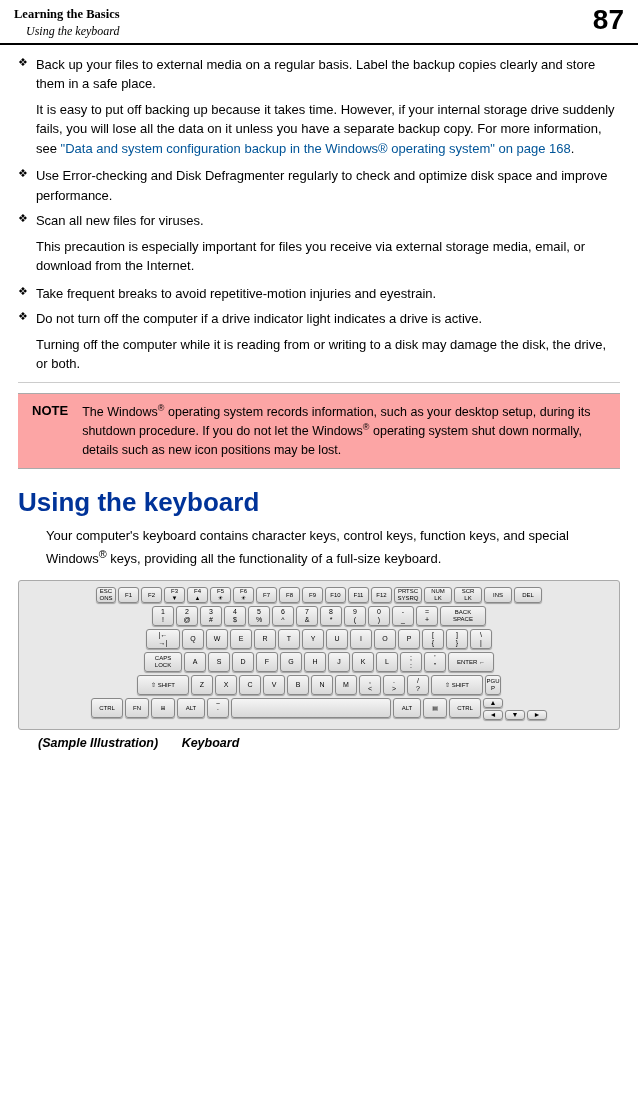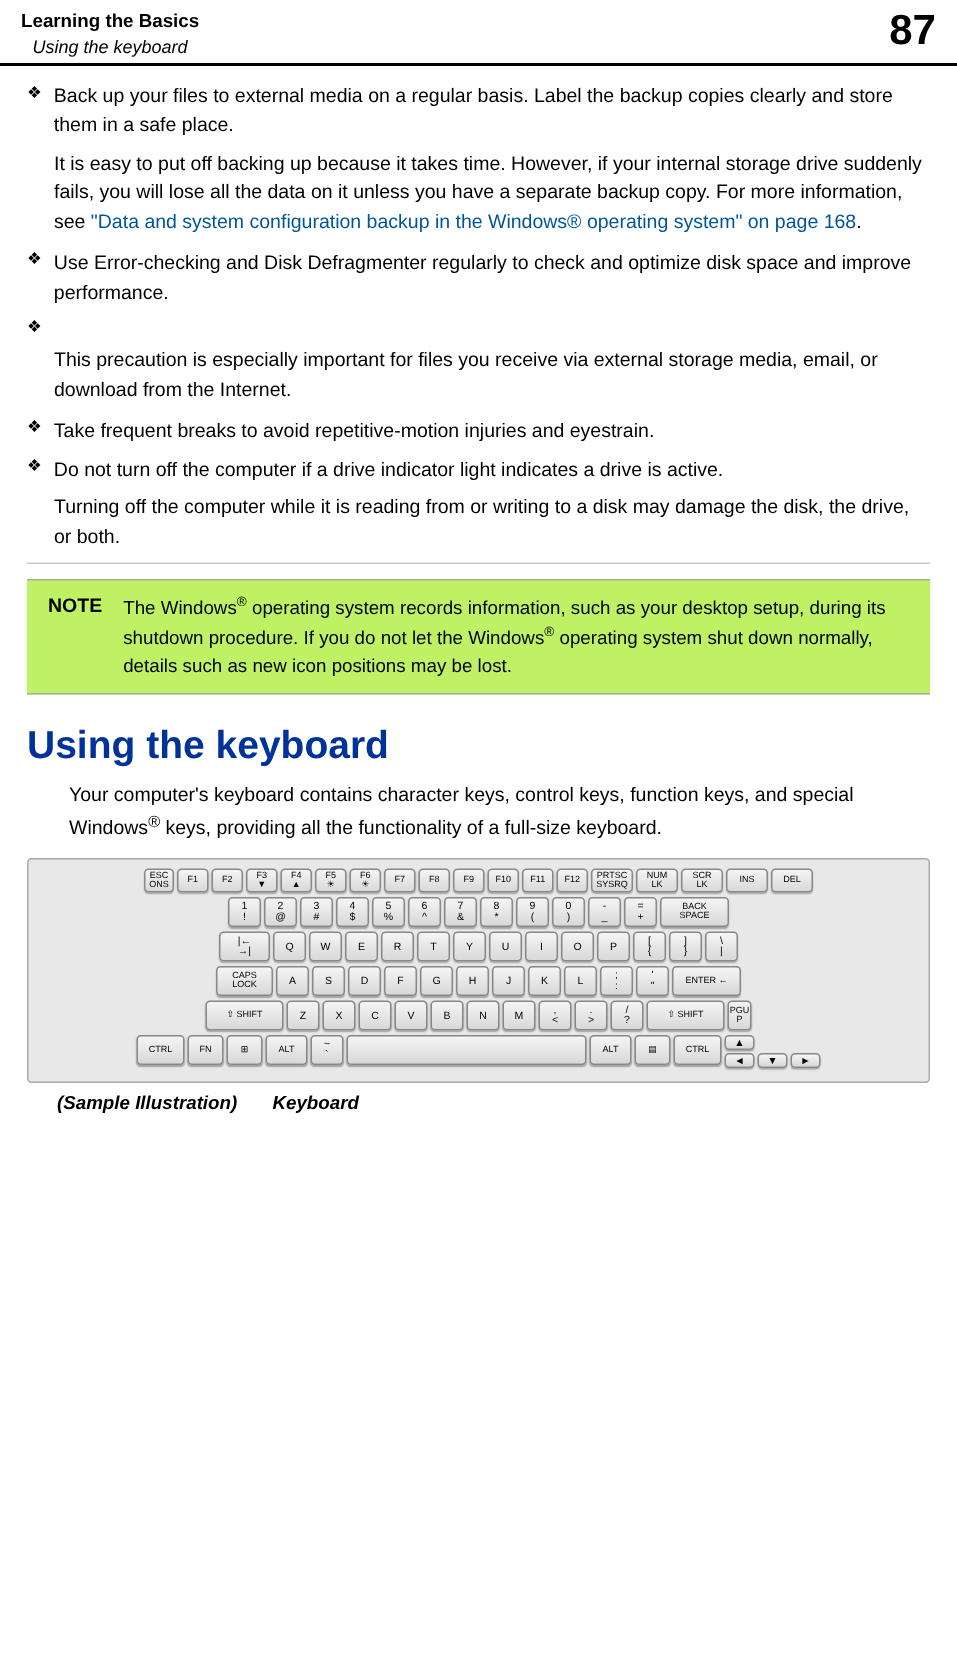--- a/index.html
+++ b/index.html
@@ -32,21 +32,22 @@
       text-align: center;
     }
     .page-number {
       font-size: 28px;
       font-weight: bold;
       line-height: 1;
     }
     .header-left {
       display: flex;
       flex-direction: column;
-      align-items: center;
+      align-items: flex-end;
+      font-family: Liberation Serif, serif;
     }
 
     
     .content {
       padding: 10px 18px 10px 18px;
     }
 
     
     .bullet-item {
       display: flex;
@@ -72,21 +73,21 @@
     }
     .link-text {
       color: #005599;
       text-decoration: none;
     }
 
     
     .note-box {
       display: flex;
       align-items: flex-start;
-      background: #bef264;
+      background: #fca5a5;
       border-top: 1px solid #aaa;
       border-bottom: 1px solid #aaa;
       padding: 8px 14px;
       margin: 10px 0 10px 0;
     }
     .note-label {
       font-weight: bold;
       font-size: 13px;
       margin-right: 14px;
       flex-shrink: 0;
@@ -199,20 +200,21 @@
     It is easy to put off backing up because it takes time. However, if your internal storage drive suddenly fails, you will lose all the data on it unless you have a separate backup copy. For more information, see <a class="link-text">"Data and system configuration backup in the Windows® operating system" on page 168</a>.
   </div>
 
   <div class="bullet-item">
     <span class="bullet-diamond">❖</span>
     <span class="bullet-text">Use Error-checking and Disk Defragmenter regularly to check and optimize disk space and improve performance.</span>
   </div>
 
   <div class="bullet-item">
     <span class="bullet-diamond">❖</span>
+    <span class="bullet-text">Scan all new files for viruses.</span>
   </div>
   <div class="sub-para">
     This precaution is especially important for files you receive via external storage media, email, or download from the Internet.
   </div>
 
   <div class="bullet-item">
     <span class="bullet-diamond">❖</span>
     <span class="bullet-text">Take frequent breaks to avoid repetitive-motion injuries and eyestrain.</span>
   </div>
 

